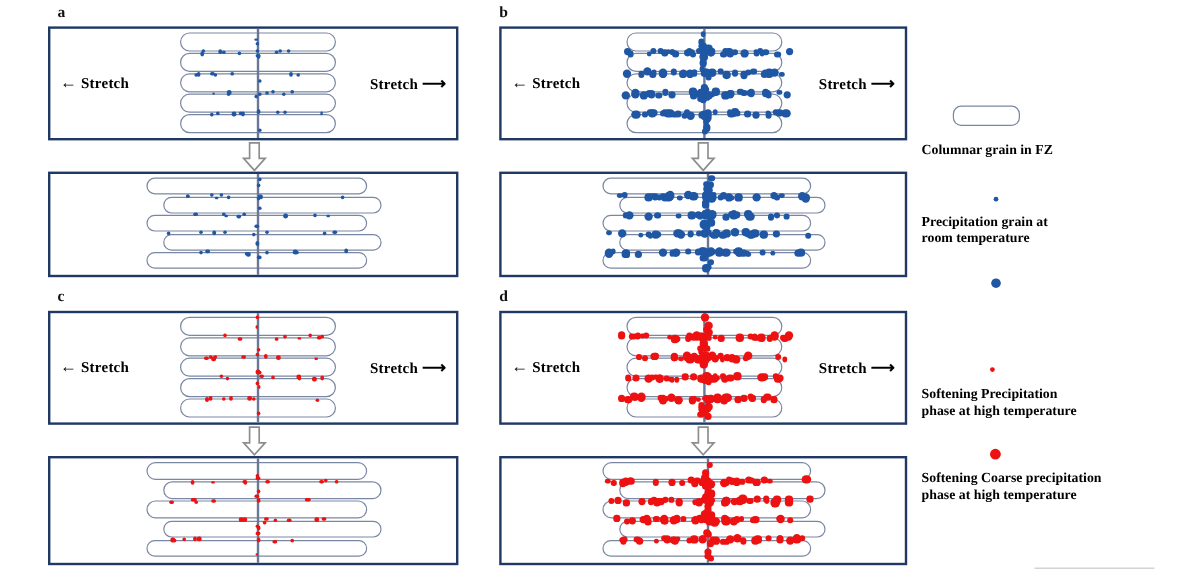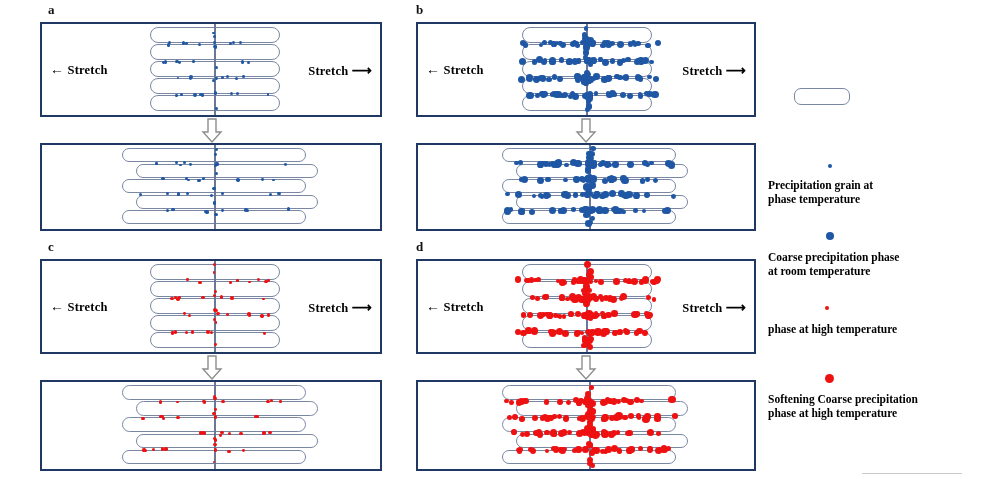--- a/index.html
+++ b/index.html
@@ -959,35 +959,35 @@
         <div class="dot" style="left: 79.1522px; top: 2.85882px; width: 5.01032px; height: 5.01032px; background: rgb(238, 17, 17);"></div>
         <div class="dot" style="left: 75.148px; top: 20.6873px; width: 5.35941px; height: 5.35941px; background: rgb(238, 17, 17);"></div>
         <div class="dot" style="left: 77.0369px; top: 26.2661px; width: 4.67678px; height: 4.67678px; background: rgb(238, 17, 17);"></div>
       </div>
   </div>
 </div>
 
 <div class="legend" style="left:766px;top:60px;width:233px;height:400px;">
 
   <div class="legend-swatch-grain" style="left:28px;top:28px;"></div>
+  <div class="legend-text" style="left:2px;top:58px;width:230px;">
+    <div>Columnar grain in FZ</div>
+  </div>
 
   <div class="legend-dot" style="left:62px;top:104px;width:4px;height:4px;background:#1f57a4;"></div>
   <div class="legend-text" style="left:2px;top:118px;width:230px;">
     <div>Precipitation grain at</div>
-    <div>phase temperature</div>
+    <div>room temperature</div>
   </div>
 
   <div class="legend-dot" style="left:60px;top:172px;width:8px;height:8px;background:#1f57a4;"></div>
-  <div class="legend-text" style="left:2px;top:190px;width:230px;">
-    <div>Coarse precipitation phase</div>
-    <div>at room temperature</div>
-  </div>
 
   <div class="legend-dot" style="left:59px;top:246px;width:4px;height:4px;background:#ee1111;"></div>
   <div class="legend-text" style="left:2px;top:262px;width:230px;">
+    <div>Softening Precipitation</div>
     <div>phase at high temperature</div>
   </div>
 
   <div class="legend-dot" style="left:59px;top:314px;width:9px;height:9px;background:#ee1111;"></div>
   <div class="legend-text" style="left:2px;top:332px;width:233px;">
     <div>Softening Coarse precipitation</div>
     <div>phase at high temperature</div>
   </div>
 </div>
 

